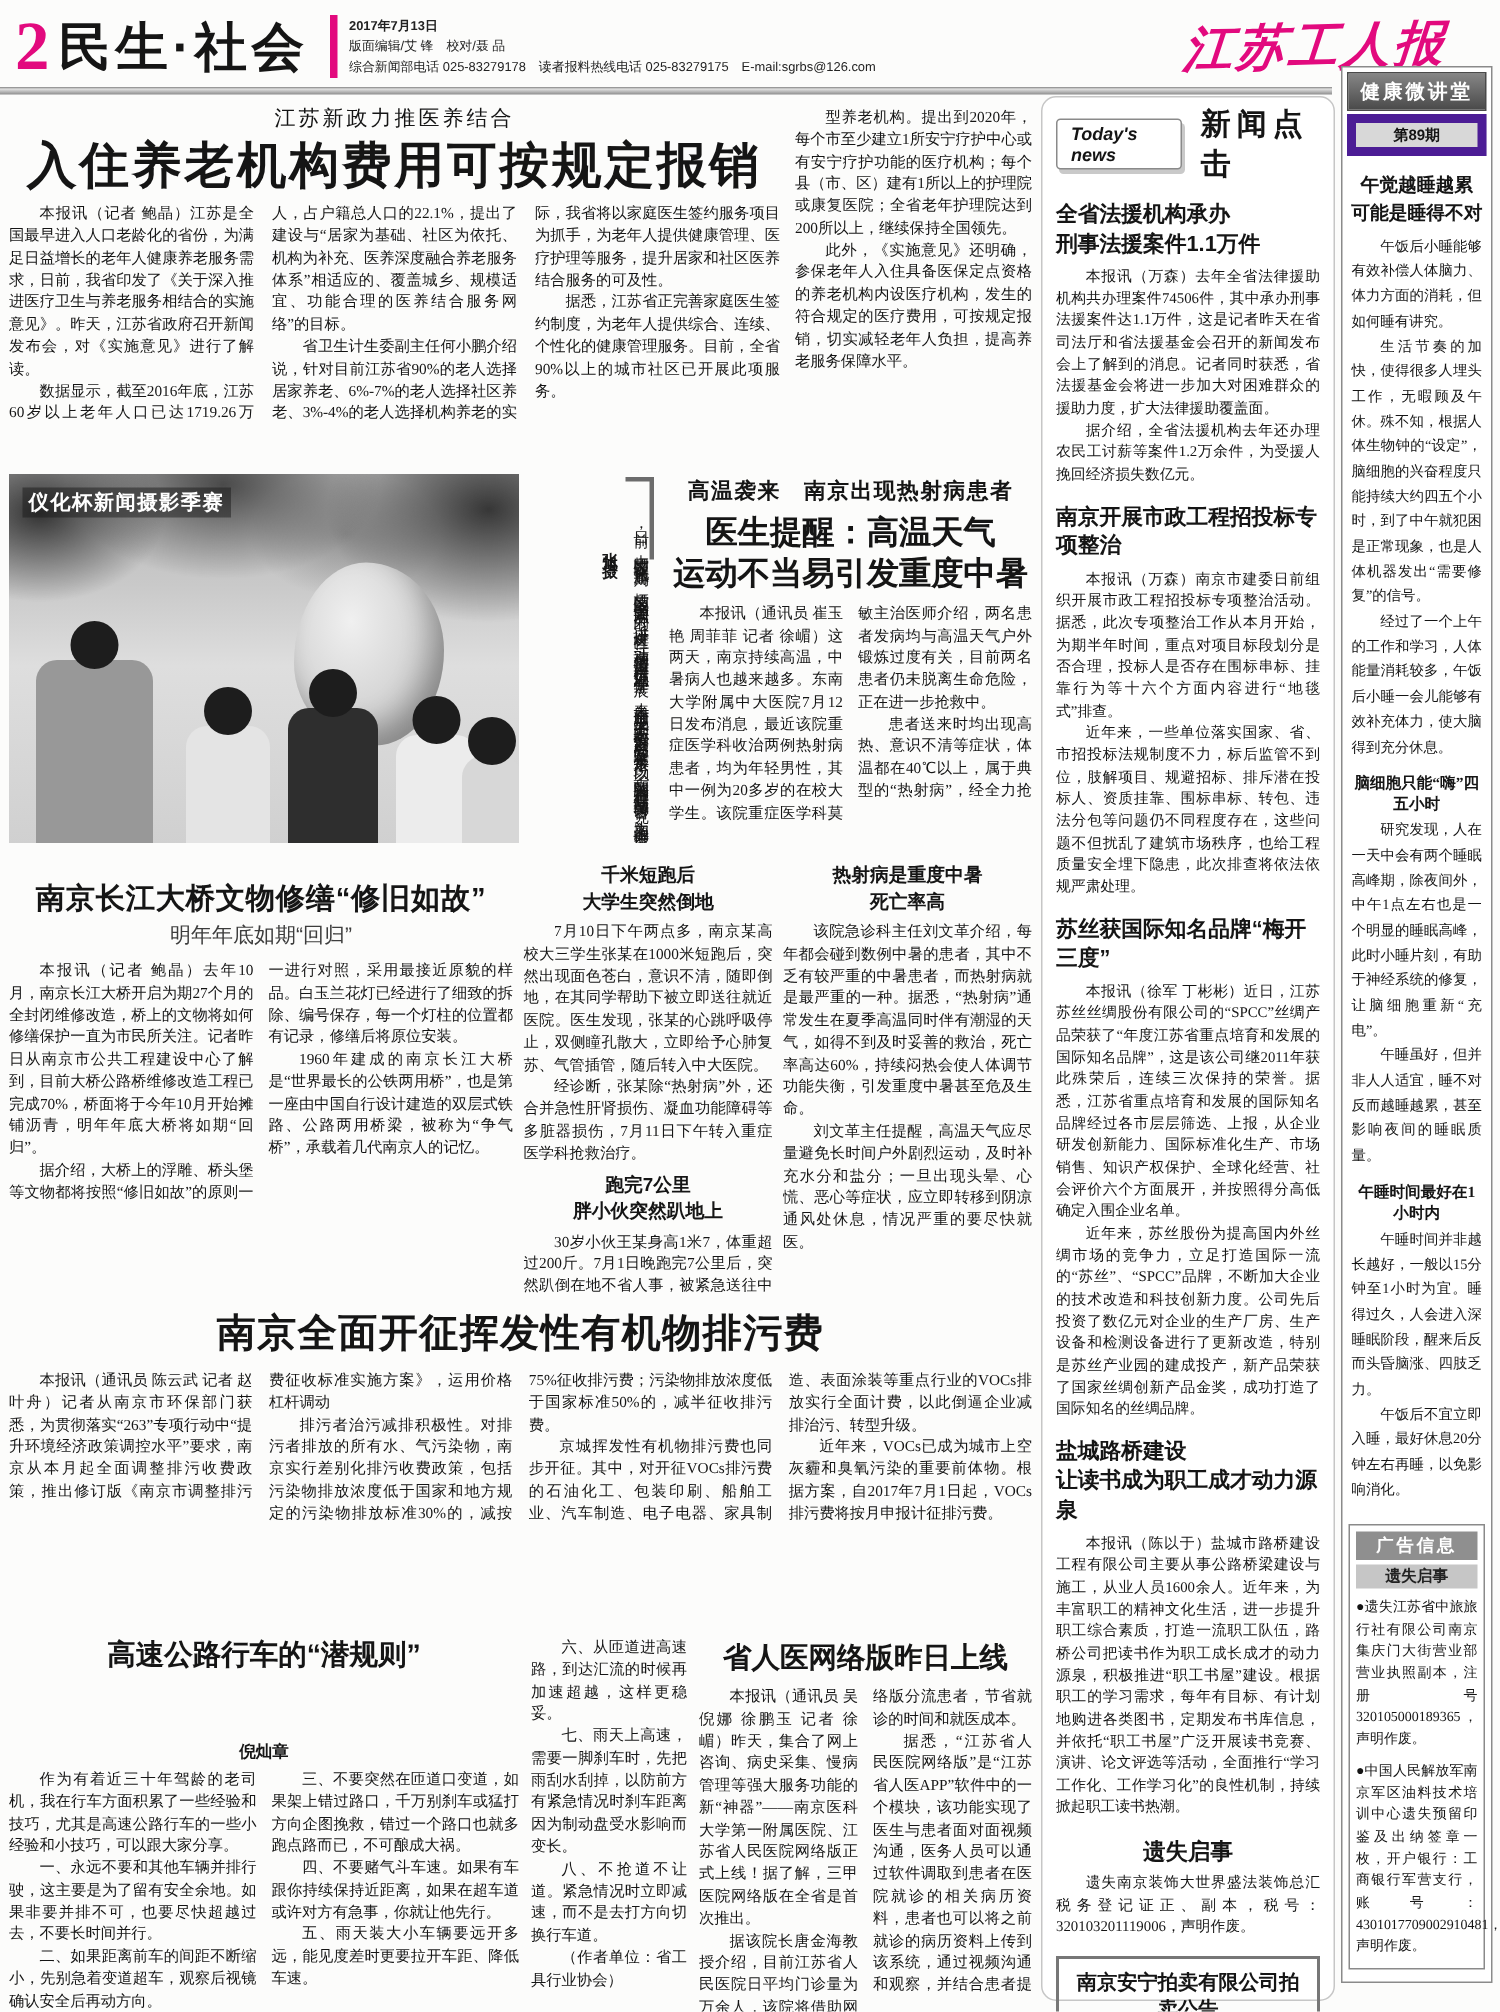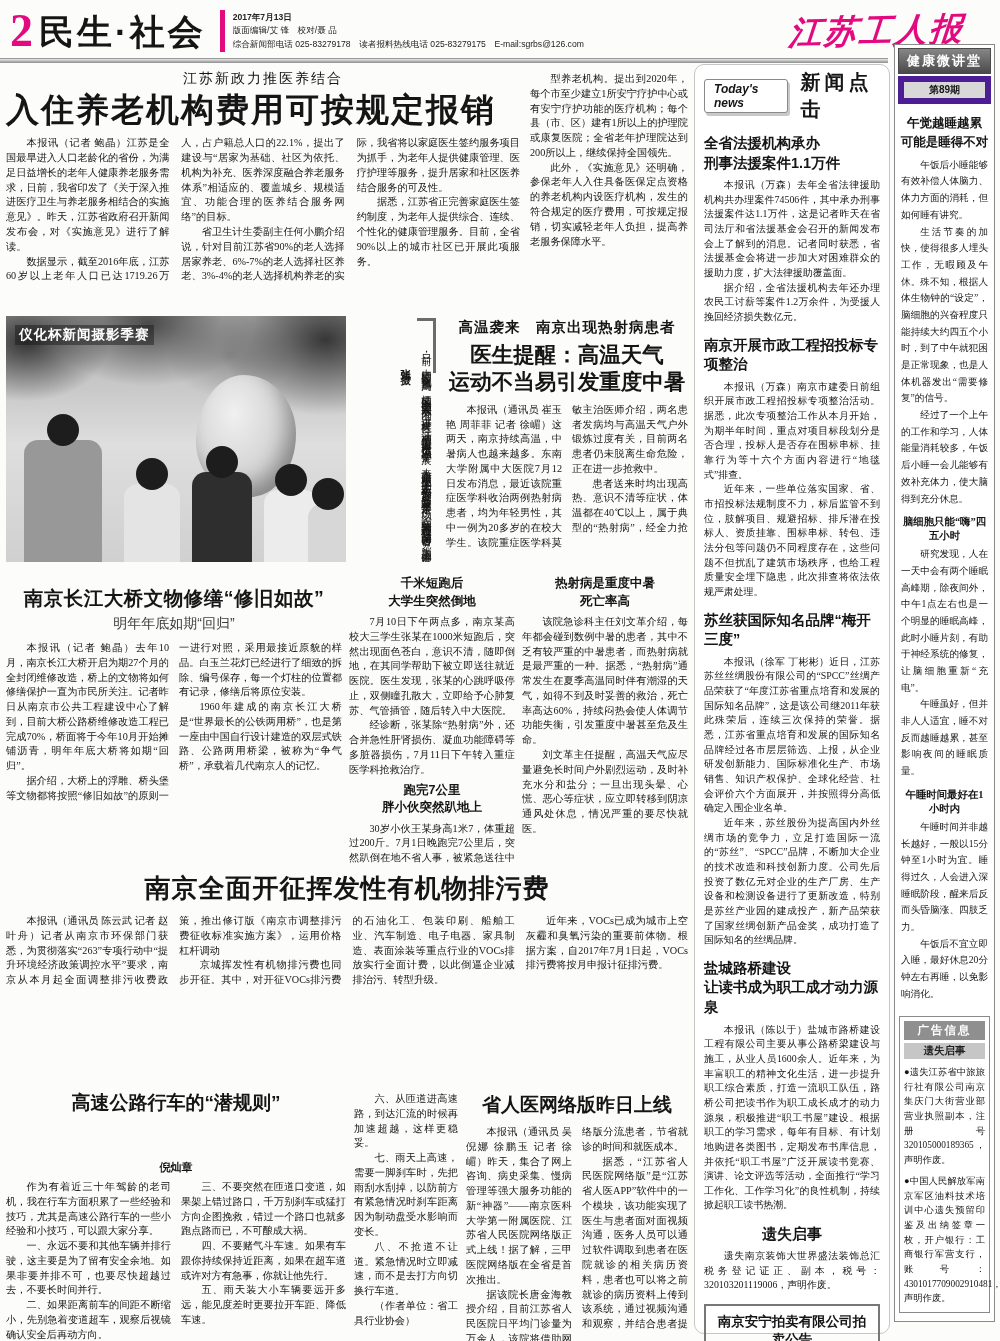--- a/index.html
+++ b/index.html
@@ -22,21 +22,21 @@
   .left-band  { position:absolute; left:6px;  top:68px; width:682px; }
   .mid-band   { position:absolute; left:694px; top:64px; width:196px; height:1270px; }
   .right-band { position:absolute; left:894px; top:44px; width:101px; height:1278px; }
   
   .bp { font-family:"Liberation Serif",serif; font-size:10.2px; line-height:1.45; text-align:justify; text-indent:2em; }
   .cols { overflow:hidden; }
   
   .lead { display:flex; gap:10px; height:240px; }
   .lead-main { width:514px; }
   .kicker { text-align:center; font-size:14px; letter-spacing:2px; margin:2px 0 4px; }
-  .lead-h { font-size:33px; font-weight:900; letter-spacing:2px; line-height:1.1; margin-bottom:8px; }
+  .lead-h { text-align:center; font-size:33px; font-weight:900; letter-spacing:2px; line-height:1.1; margin-bottom:8px; }
   .lead-cols { column-count:3; column-gap:12px; height:168px; }
   .lead-side { flex:1; padding-top:4px; overflow:hidden; }
   
   .photorow { display:flex; gap:8px; height:246px; margin-top:8px; }
   .photo { position:relative; width:340px; overflow:hidden;
     background:linear-gradient(180deg,#b7b7b7 0%,#c9c9c9 30%,#dedede 52%,#d0d0d0 100%); }
   .photo-label { position:absolute; top:9px; left:9px; z-index:5; color:#fff; background:rgba(25,25,25,.5); font-weight:700; font-size:13.5px; letter-spacing:1px; padding:1px 4px; }
   .p-foliage { position:absolute; left:0; top:0; width:100%; height:48%;
     background:
       radial-gradient(ellipse 120px 85px at 6% 22%, rgba(35,35,35,.9), transparent 70%),
@@ -191,20 +191,21 @@
 死亡率高</div>
       <p class="bp">该院急诊科主任刘文革介绍，每年都会碰到数例中暑的患者，其中不乏有较严重的中暑患者，而热射病就是最严重的一种。据悉，“热射病”通常发生在夏季高温同时伴有潮湿的天气，如得不到及时妥善的救治，死亡率高达60%，持续闷热会使人体调节功能失衡，引发重度中暑甚至危及生命。</p>
       <p class="bp">刘文革主任提醒，高温天气应尽量避免长时间户外剧烈运动，及时补充水分和盐分；一旦出现头晕、心慌、恶心等症状，应立即转移到阴凉通风处休息，情况严重的要尽快就医。</p>
     </div>
   </div>
 
   <div class="voc">
     <div class="voc-h">南京全面开征挥发性有机物排污费</div>
     <div class="voc-cols cols">
       <p class="bp">本报讯（通讯员 陈云武 记者 赵叶舟）记者从南京市环保部门获悉，为贯彻落实“263”专项行动中“提升环境经济政策调控水平”要求，南京从本月起全面调整排污收费政策，推出修订版《南京市调整排污费征收标准实施方案》，运用价格杠杆调动</p>
+      <p class="bp">排污者治污减排积极性。对排污者排放的所有水、气污染物，南京实行差别化排污收费政策，包括污染物排放浓度低于国家和地方规定的污染物排放标准30%的，减按75%征收排污费；污染物排放浓度低于国家标准50%的，减半征收排污费。</p>
       <p class="bp">京城挥发性有机物排污费也同步开征。其中，对开征VOCs排污费的石油化工、包装印刷、船舶工业、汽车制造、电子电器、家具制造、表面涂装等重点行业的VOCs排放实行全面计费，以此倒逼企业减排治污、转型升级。</p>
       <p class="bp">近年来，VOCs已成为城市上空灰霾和臭氧污染的重要前体物。根据方案，自2017年7月1日起，VOCs排污费将按月申报计征排污费。</p>
     </div>
   </div>
 
   <div class="row5">
     <div class="highway">
       <div class="hw-main">
         <div class="hw-h">高速公路行车的“潜规则”</div>
         <div class="hw-a">倪灿章</div>

